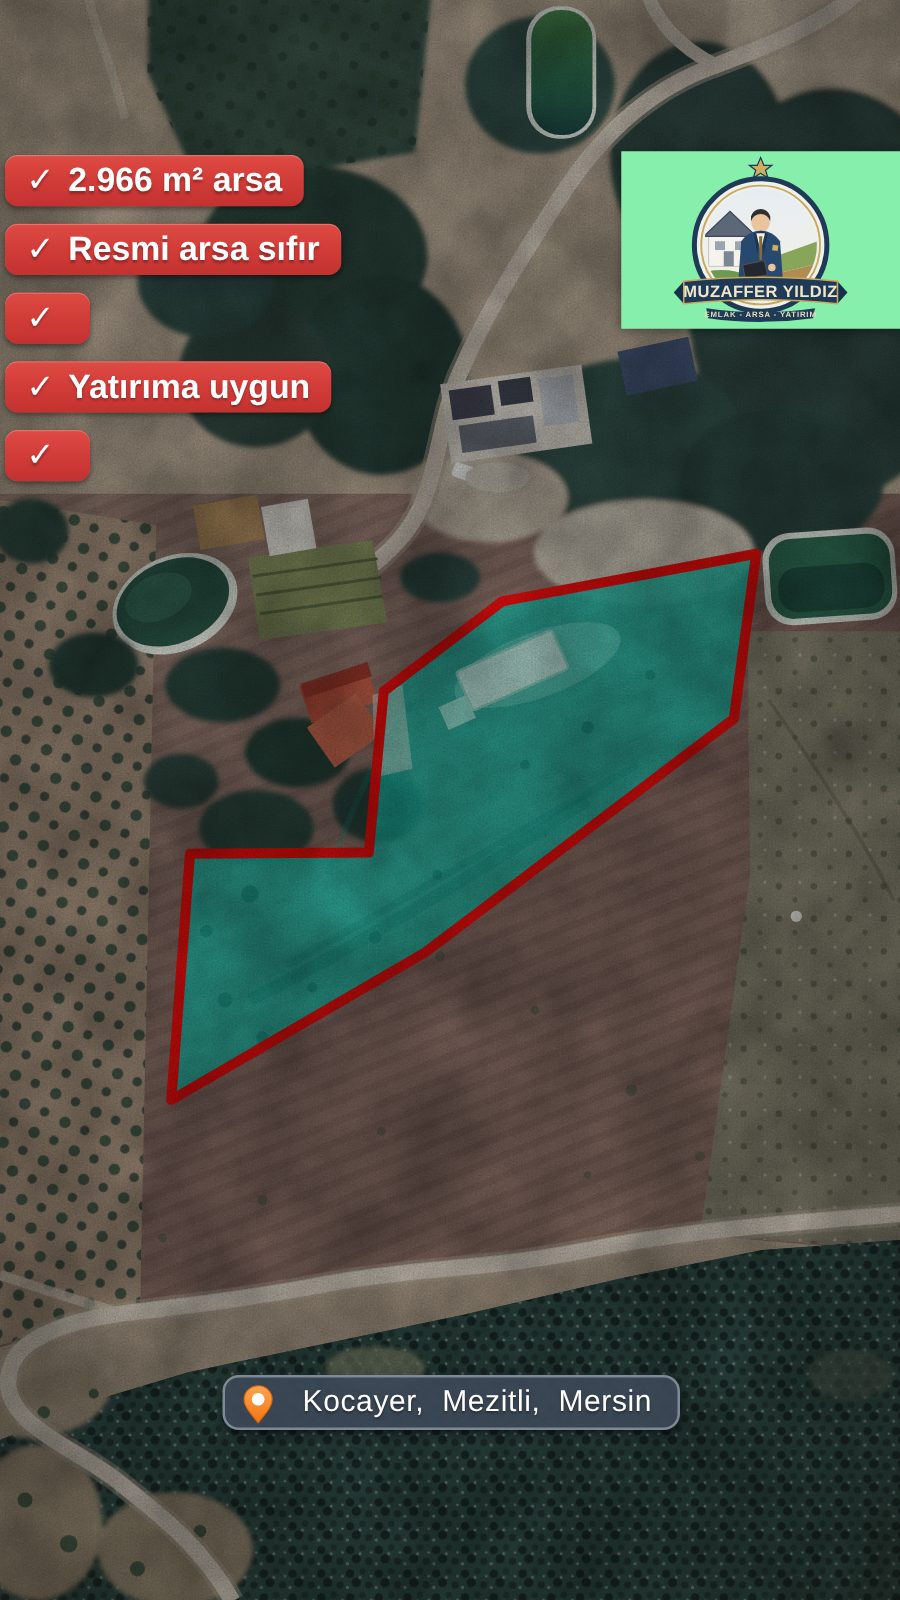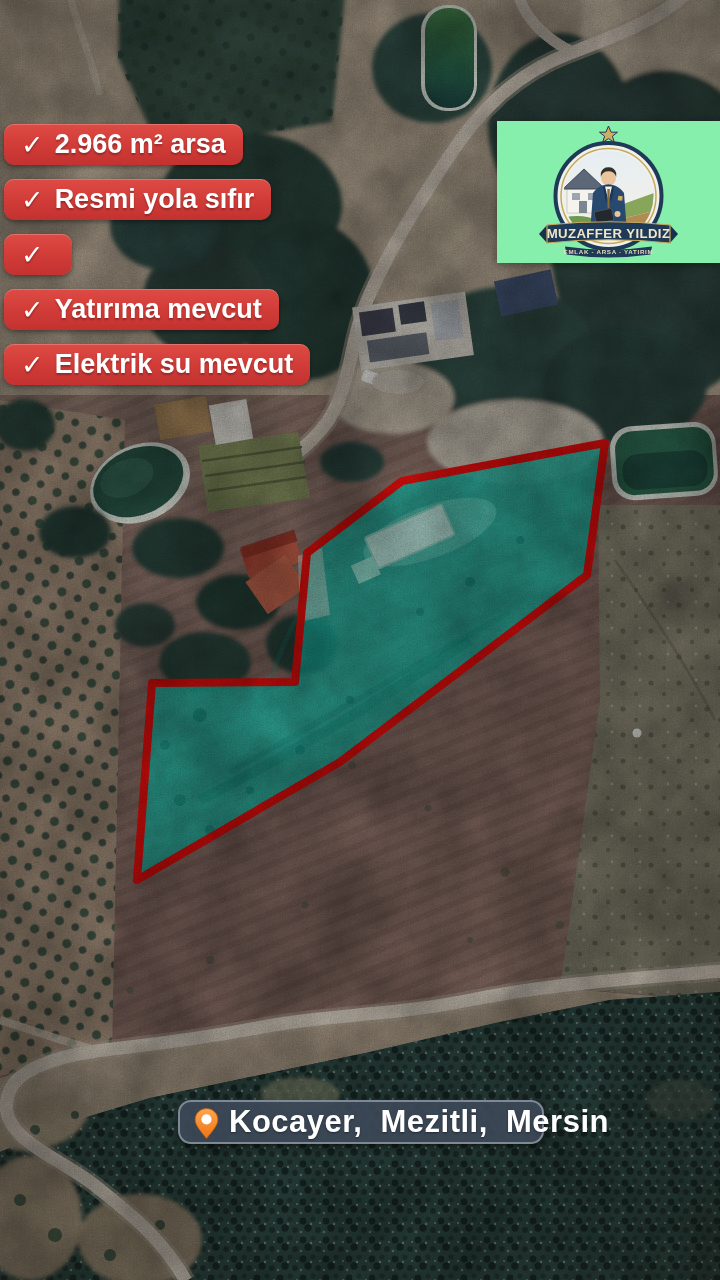--- a/index.html
+++ b/index.html
@@ -41,21 +41,21 @@
     display:flex;align-items:center;
     background:rgba(60,71,86,.94);
     border:2px solid rgba(165,174,185,.65);
     border-radius:13px;
     box-shadow:0 3px 7px rgba(0,0,0,.45);
     padding-left:13px;
     z-index:30;
   }
   .loc-pill .pin{width:27px;height:33px;flex:0 0 auto;margin-top:2px;}
   .loc-pill .loc-text{
-    margin-left:9px;color:#fff;font-size:31px;font-weight:bold;
+    margin-left:22px;color:#fff;font-size:24px;font-weight:normal;
     white-space:pre;letter-spacing:.5px;
     text-shadow:0 1px 2px rgba(0,0,0,.4);
   }
 </style>
 </head>
 <body>
 
 <div id="stage">
 
   <svg id="scene" viewBox="0 0 720 1280" aria-hidden="true">
@@ -301,32 +301,31 @@
     <rect width="720" height="1280" fill="url(#vign)"></rect>
   </svg>
 
   <div class="badges">
     <div class="badge">
       <span class="check">✓</span>
       <span>2.966 m² arsa</span>
     </div>
     <div class="badge">
       <span class="check">✓</span>
-      <span>Resmi yola sıfır</span>
-    </div>
-    <div class="badge">
-      <span class="check">✓</span>
-    </div>
-    <div class="badge">
-      <span class="check">✓</span>
-      <span>Yatırıma mevcut</span>
-    </div>
-    <div class="badge">
-      <span class="check">✓</span>
-      <span>Elektrik su mevcut</span>
+      <span>Resmi arsa sıfır</span>
+    </div>
+    <div class="badge">
+      <span class="check">✓</span>
+    </div>
+    <div class="badge">
+      <span class="check">✓</span>
+      <span>Yatırıma uygun</span>
+    </div>
+    <div class="badge">
+      <span class="check">✓</span>
     </div>
   </div>
 
   <div class="logo-card">
     <svg viewBox="0 0 223 142" width="223" height="142">
       <defs>
         <linearGradient id="skyG" x1="0" y1="0" x2="0" y2="1">
           <stop offset="0" stop-color="#e6edf2"></stop>
             <stop offset="1" stop-color="#f5f2e6"></stop>
         </linearGradient>

